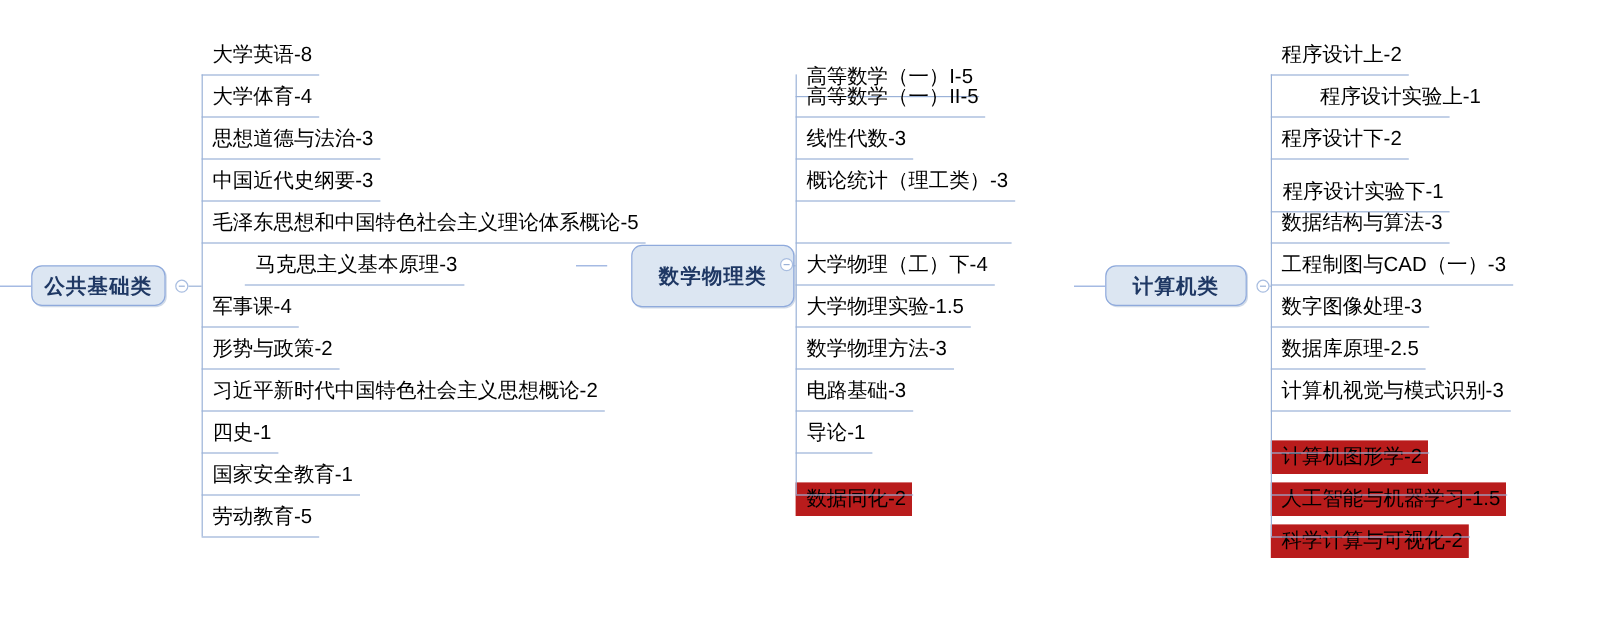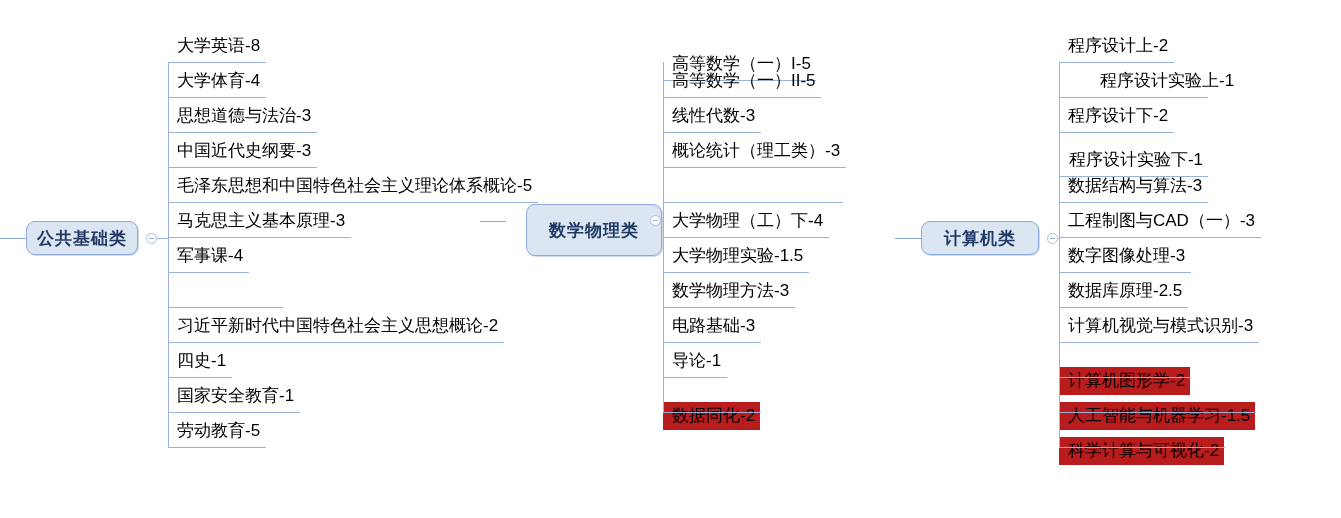--- a/index.html
+++ b/index.html
@@ -135,29 +135,30 @@
           <div class="child-underline" style="width: 149px;"></div>
         </div>
         <div class="child-row" style="top: 105px; width: 149px;">
           <span class="child-label">中国近代史纲要-3</span>
           <div class="child-underline" style="width: 149px;"></div>
         </div>
         <div class="child-row" style="top: 140px; width: 370px;">
           <span class="child-label">毛泽东思想和中国特色社会主义理论体系概论-5</span>
           <div class="child-underline" style="width: 370px;"></div>
         </div>
-        <div class="child-row" style="top: 175px; width: 183px;">
+        <div class="child-row" style="top: 175px; width: 183px; margin-left: 36px;">
           <span class="child-label">马克思主义基本原理-3</span>
           <div class="child-underline" style="width: 183px;"></div>
         </div>
         <div class="child-row" style="top: 210px; width: 81px;">
           <span class="child-label">军事课-4</span>
           <div class="child-underline" style="width: 81px;"></div>
         </div>
         <div class="child-row" style="top: 245px; width: 115px;">
+          <span class="child-label">形势与政策-2</span>
           <div class="child-underline" style="width: 115px;"></div>
         </div>
         <div class="child-row" style="top: 280px; width: 336px;">
           <span class="child-label">习近平新时代中国特色社会主义思想概论-2</span>
           <div class="child-underline" style="width: 336px;"></div>
         </div>
         <div class="child-row" style="top: 315px; width: 64px;">
           <span class="child-label">四史-1</span>
           <div class="child-underline" style="width: 64px;"></div>
         </div>

